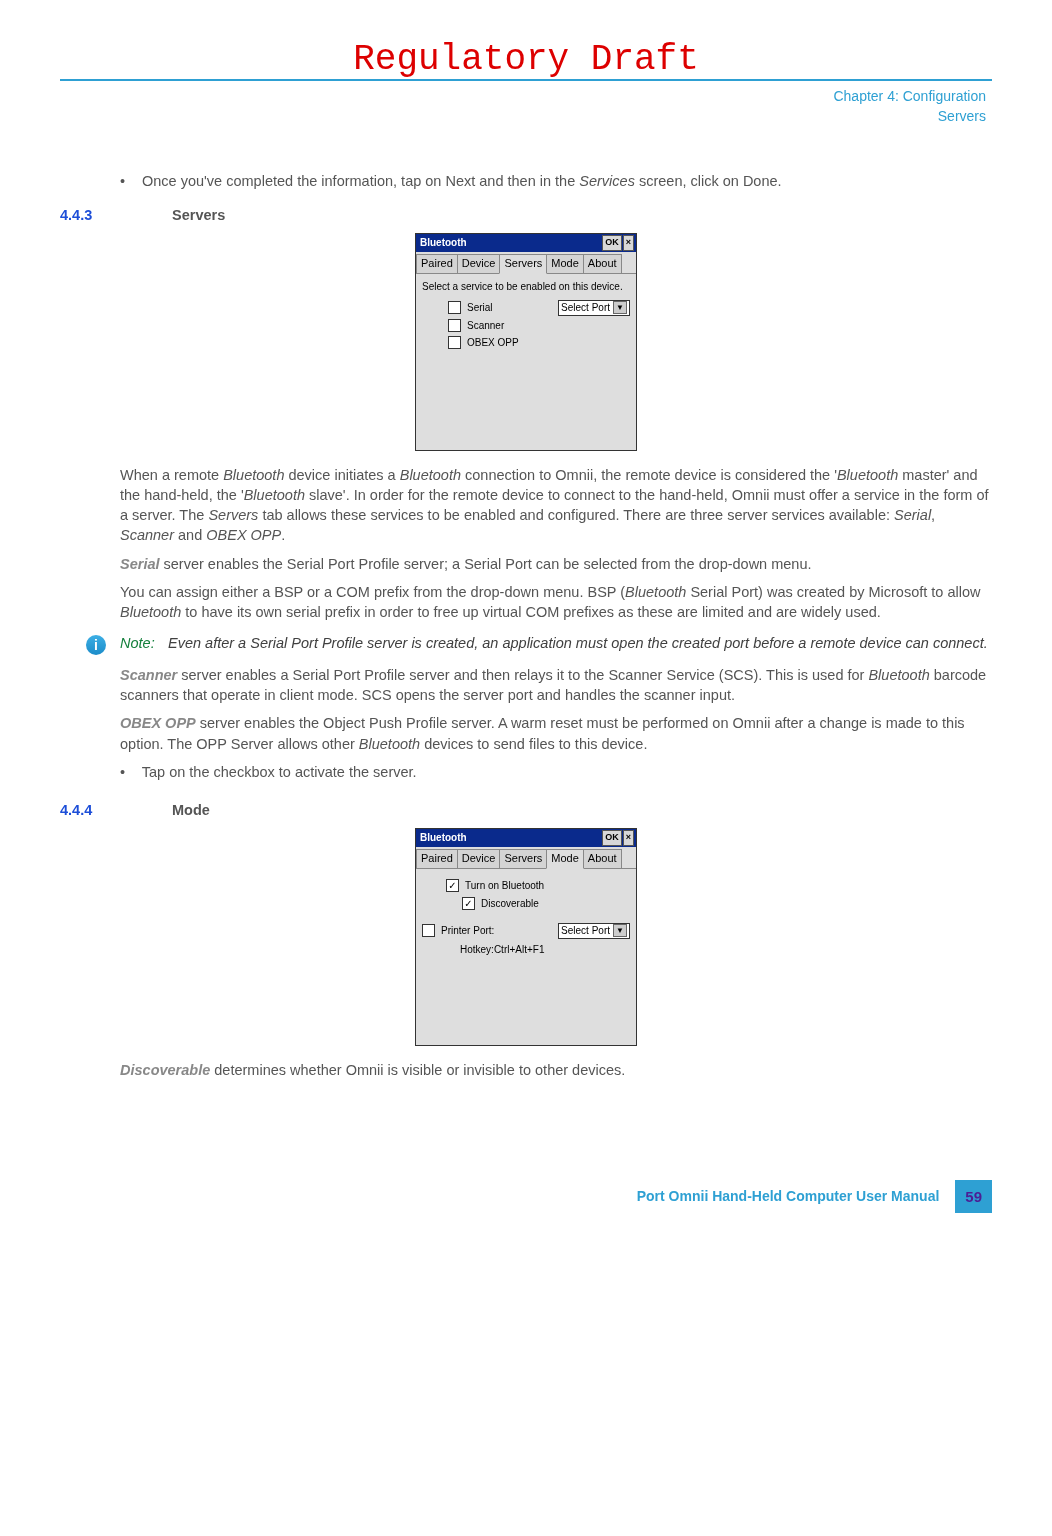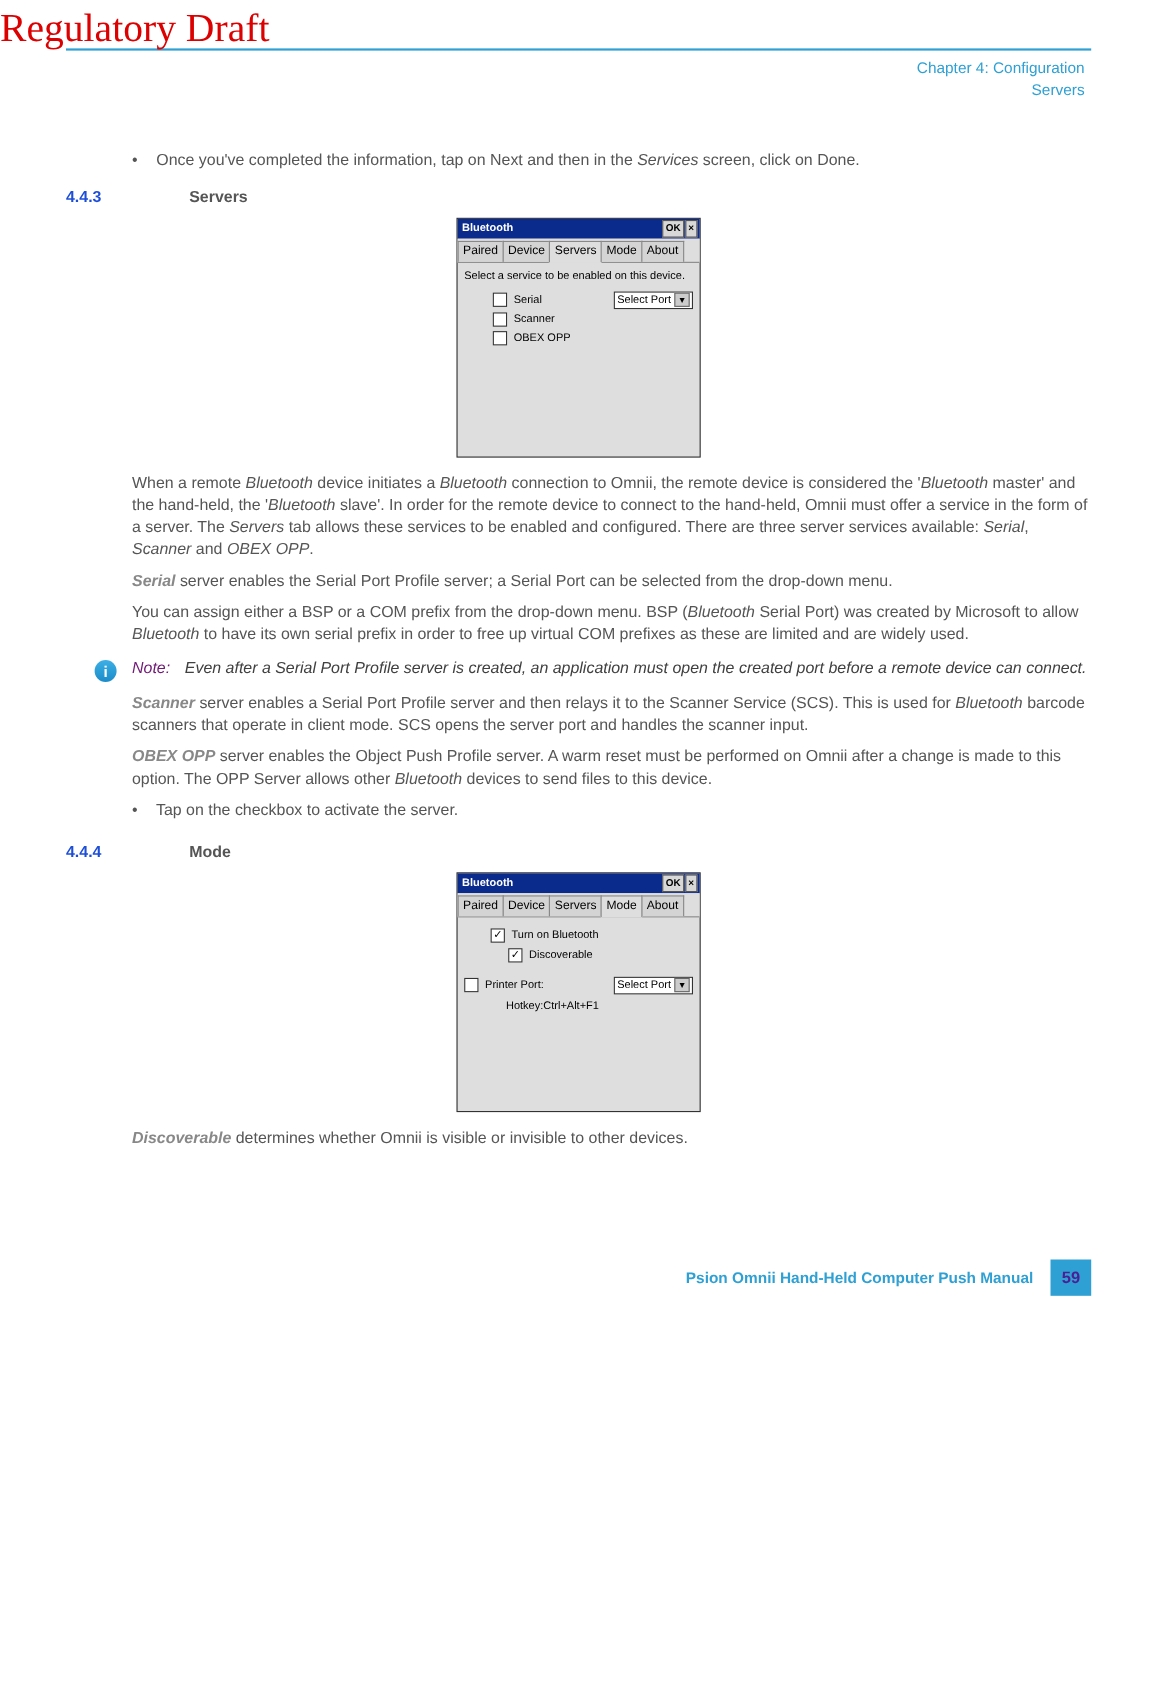--- a/index.html
+++ b/index.html
@@ -6,26 +6,27 @@
     font-family: Arial, Helvetica, sans-serif;
     margin: 0;
     padding: 0;
     width: 1052px;
     background: #fff;
     color: #555;
     font-size: 14.5px;
     line-height: 1.4;
   }
   .draft-watermark {
-    text-align: left;
+    text-align: center;
     color: #d00;
     font-size: 36px;
-    font-family: Liberation Serif, serif;
+    font-family: Liberation Mono, monospace;
     padding-top: 0px;
     margin-bottom: -6px;
+    margin-top: 35px;
   }
   .header-bar {
     border-top: 2px solid #2ea0d3;
     margin: 0 60px 0 60px;
     padding: 6px 6px 4px 6px;
     text-align: right;
     color: #2ea0d3;
     font-size: 14px;
   }
   .content {
@@ -84,21 +85,21 @@
     font-weight: bold;
     font-style: normal;
     font-size: 14px;
     line-height: 20px;
     margin-right: 14px;
     margin-top: 2px;
     flex-shrink: 0;
   }
   .note-label {
     font-style: italic;
-    color: #701a75;
+    color: #15803d;
     width: 48px;
     flex-shrink: 0;
   }
   .note-text {
     font-style: italic;
     color: #404040;
   }
   
   .shot {
     margin: 6px auto 14px auto;
@@ -358,15 +359,15 @@
   </div>
 
 
   <div class="para">
     <span class="bold-ital">Discoverable</span><span> determines whether Omnii is visible or invisible to other devices.</span>
   </div>
 
 </div>
 
 <div class="footer">
-  <span class="ftitle">Psion Omnii Hand-Held Computer Push Manual</span>
+  <span class="ftitle">Port Omnii Hand-Held Computer User Manual</span>
   <span class="pagebox">59</span>
 </div>
 
 </body></html>

